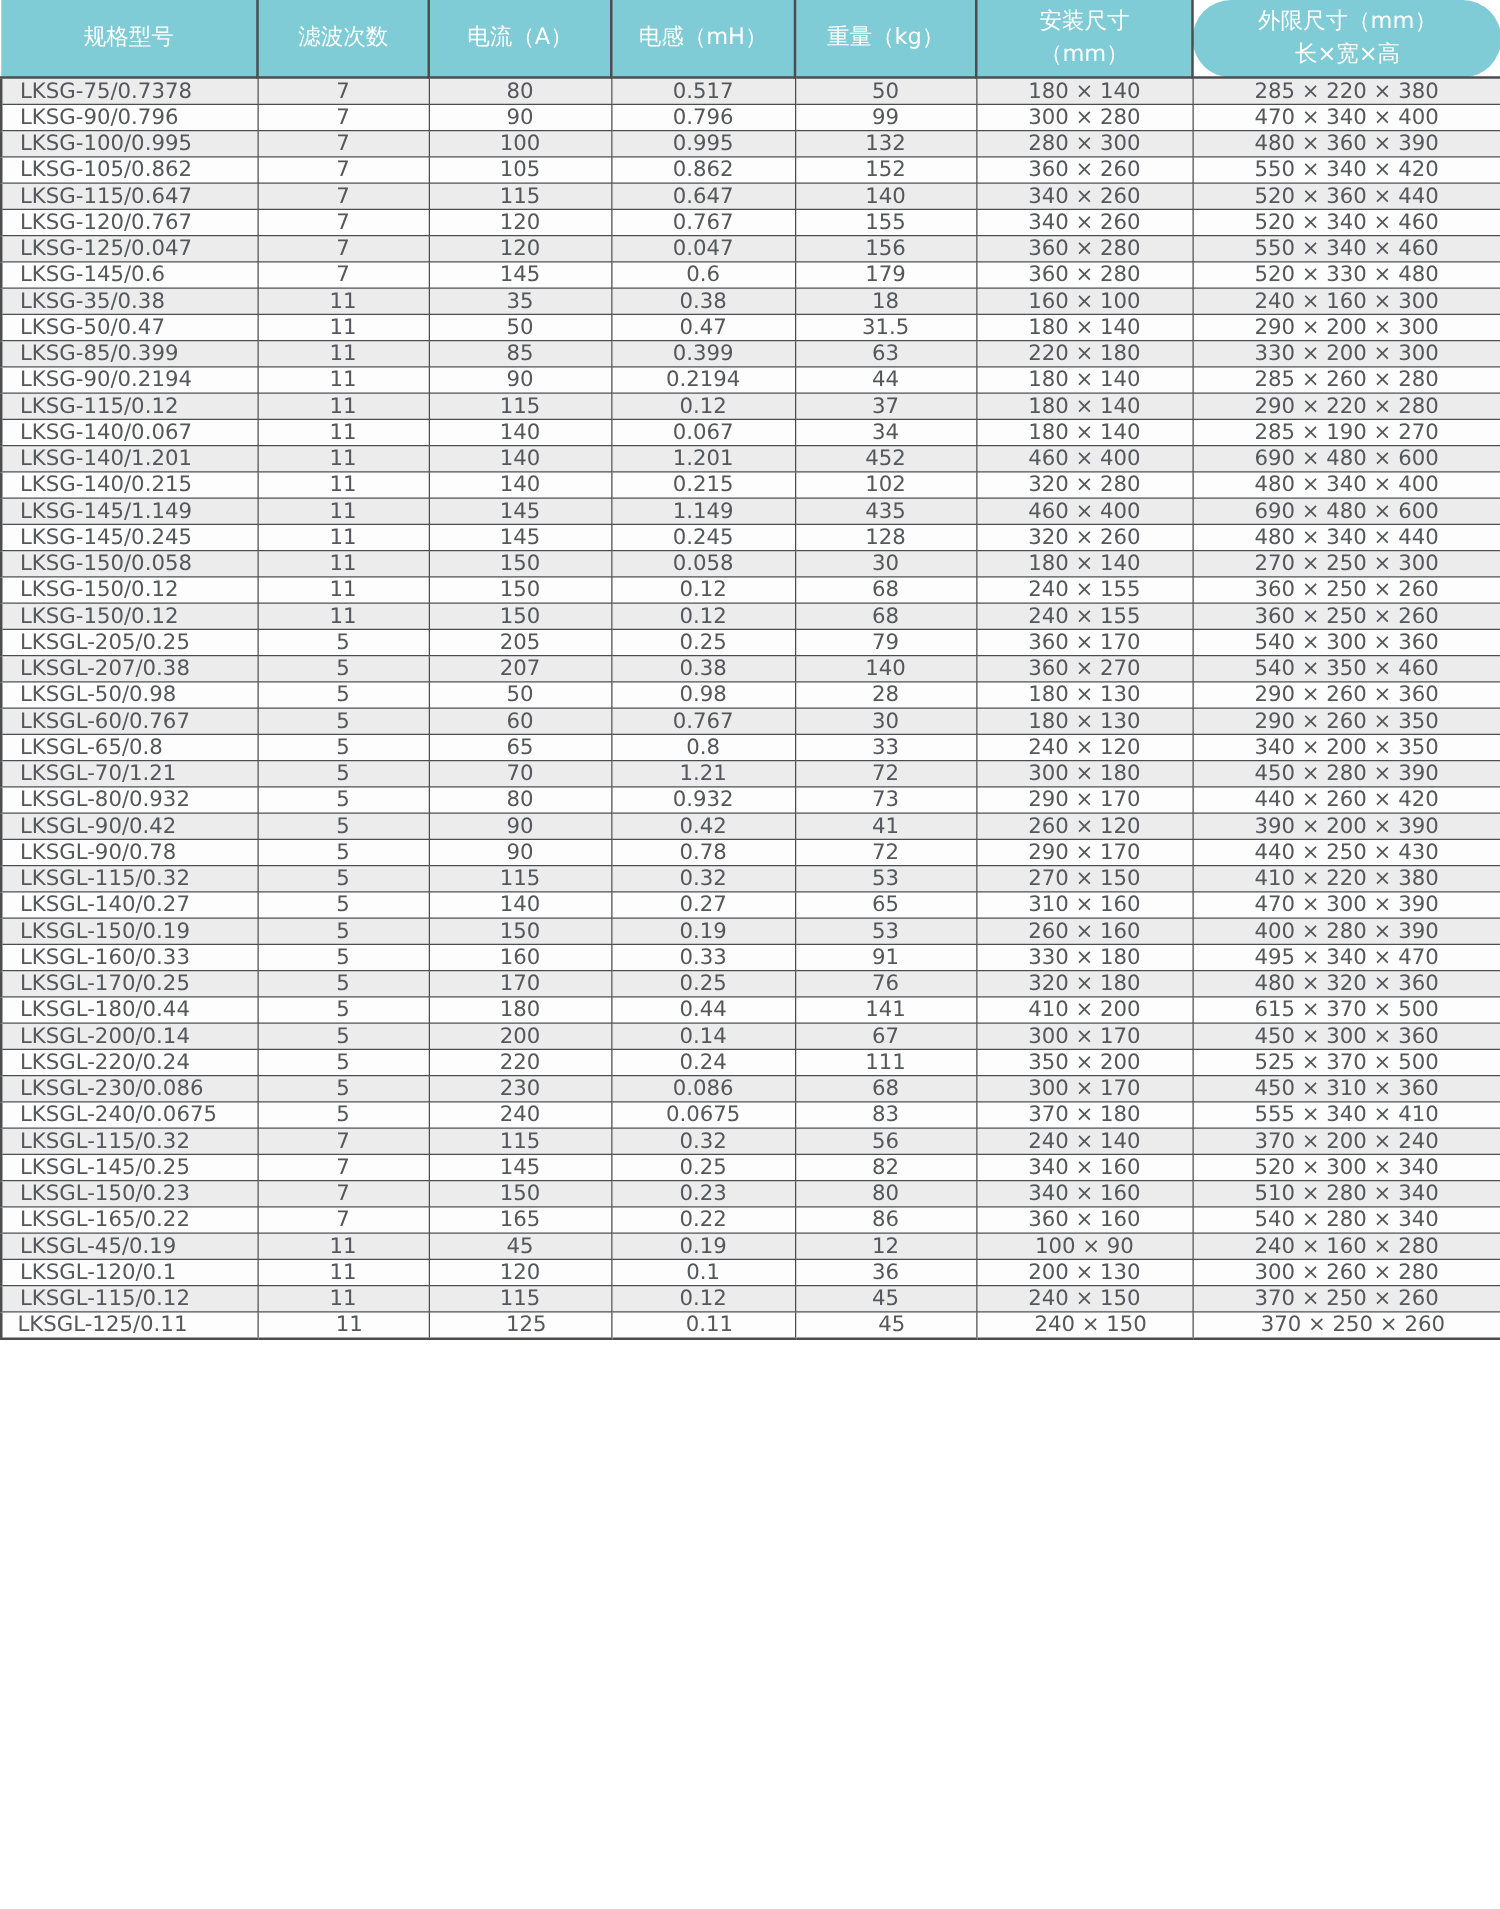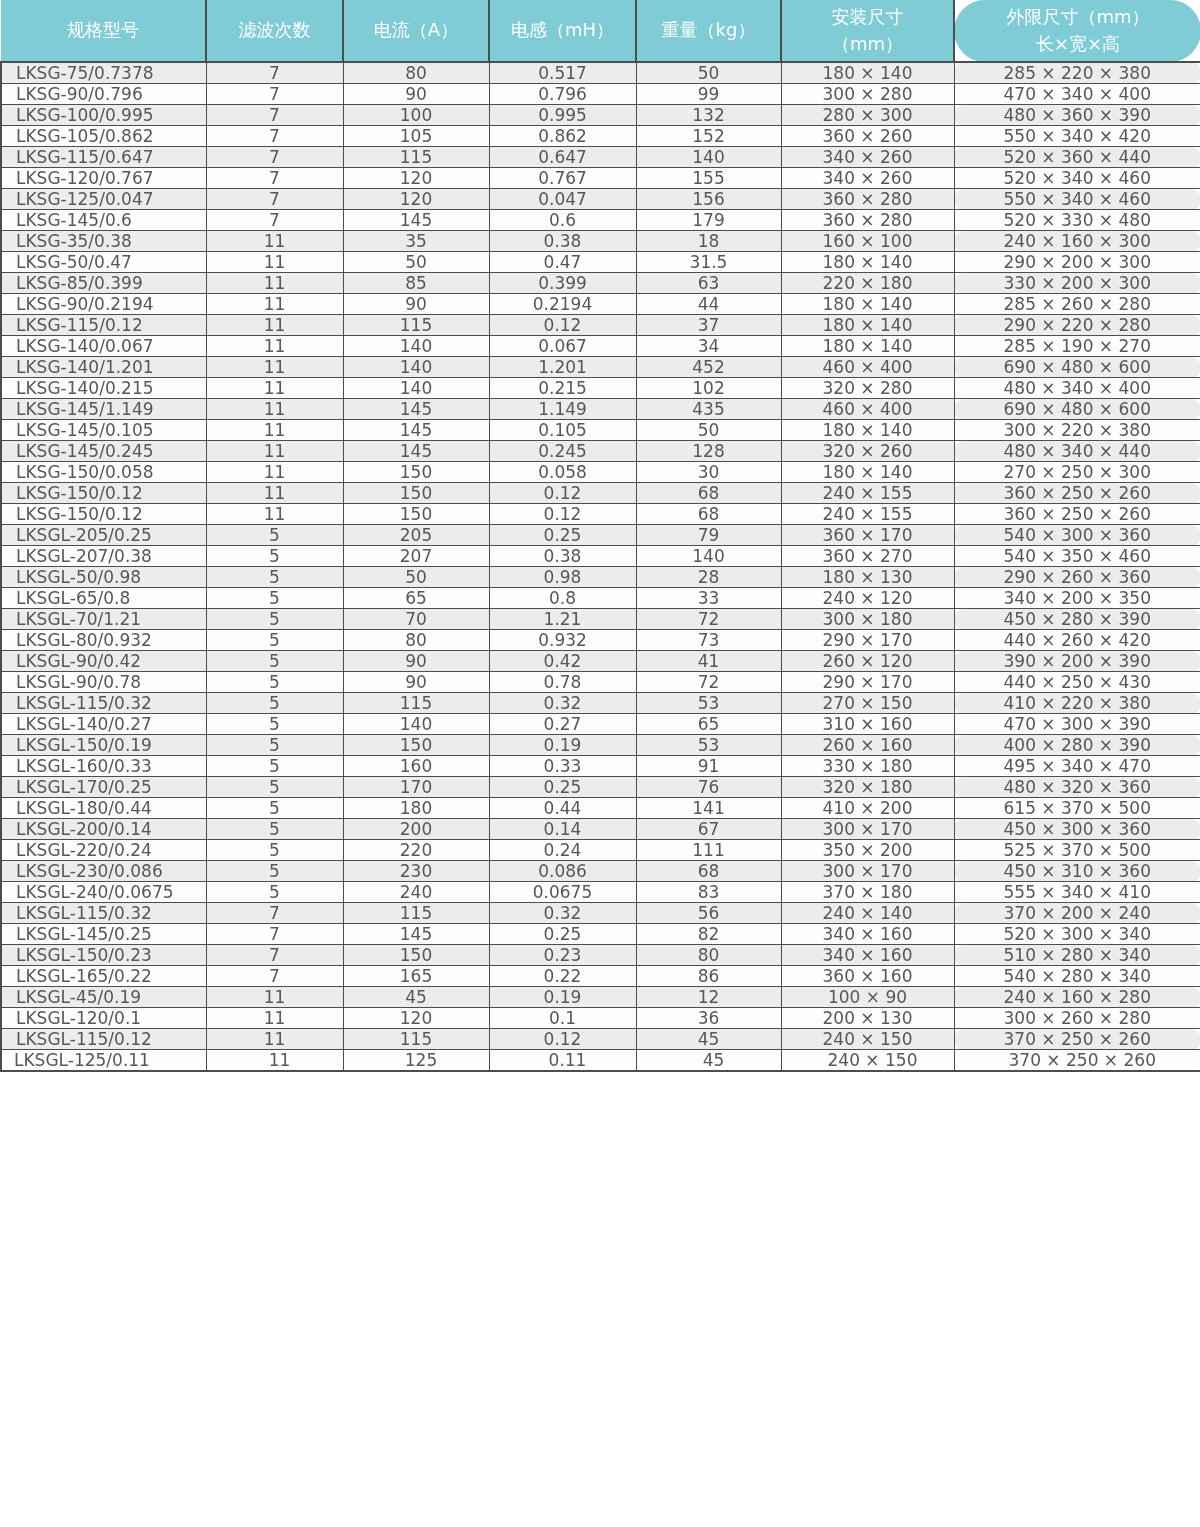--- a/index.html
+++ b/index.html
@@ -50,21 +50,21 @@
     border: 1px solid #4c4d4f;
     padding: 0 2px;
     white-space: nowrap;
     overflow: hidden;
   }
   table.spec-table td:first-child {
     text-align: left;
     padding-left: 14px;
     border-left-width: 2px;
   }
-  table.spec-table td:last-child { border-right-width: 2px; border-radius: 10px; }
+  table.spec-table td:last-child { border-right-width: 2px; }
   table.spec-table tbody tr:last-child td { border-bottom-width: 2px; padding-left: 12px; }
 </style>
 </head>
 <body>
 
 <div class="page">
   <table class="spec-table">
     <colgroup>
       <col style="width:205px">
       <col style="width:137px">
@@ -233,29 +233,20 @@
         <tr>
           <td>LKSG-145/1.149</td>
           <td>11</td>
           <td>145</td>
           <td>1.149</td>
           <td>435</td>
           <td>460 × 400</td>
           <td>690 × 480 × 600</td>
         </tr>
         <tr>
-          <td>LKSG-145/0.105</td>
-          <td>11</td>
-          <td>145</td>
-          <td>0.105</td>
-          <td>50</td>
-          <td>180 × 140</td>
-          <td>300 × 220 × 380</td>
-        </tr>
-        <tr>
           <td>LKSG-145/0.245</td>
           <td>11</td>
           <td>145</td>
           <td>0.245</td>
           <td>128</td>
           <td>320 × 260</td>
           <td>480 × 340 × 440</td>
         </tr>
         <tr>
           <td>LKSG-150/0.058</td>
@@ -305,20 +296,29 @@
         <tr>
           <td>LKSGL-50/0.98</td>
           <td>5</td>
           <td>50</td>
           <td>0.98</td>
           <td>28</td>
           <td>180 × 130</td>
           <td>290 × 260 × 360</td>
         </tr>
         <tr>
+          <td>LKSGL-60/0.767</td>
+          <td>5</td>
+          <td>60</td>
+          <td>0.767</td>
+          <td>30</td>
+          <td>180 × 130</td>
+          <td>290 × 260 × 350</td>
+        </tr>
+        <tr>
           <td>LKSGL-65/0.8</td>
           <td>5</td>
           <td>65</td>
           <td>0.8</td>
           <td>33</td>
           <td>240 × 120</td>
           <td>340 × 200 × 350</td>
         </tr>
         <tr>
           <td>LKSGL-70/1.21</td>

